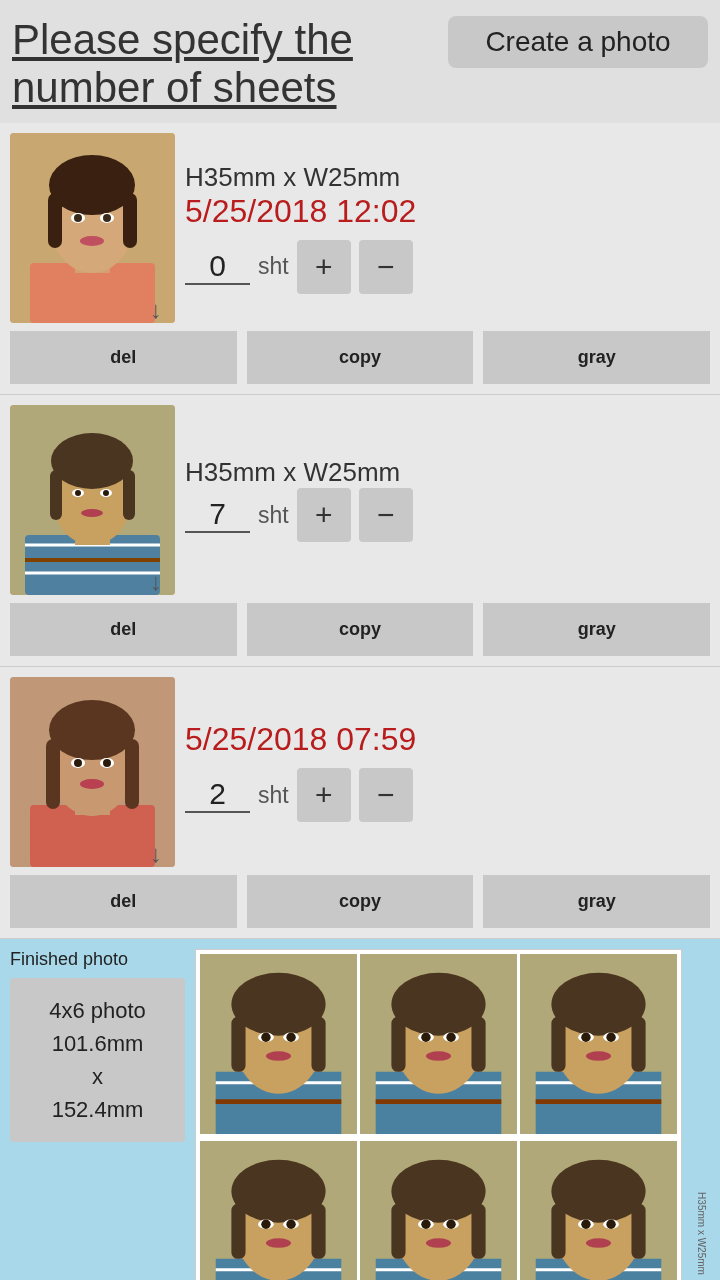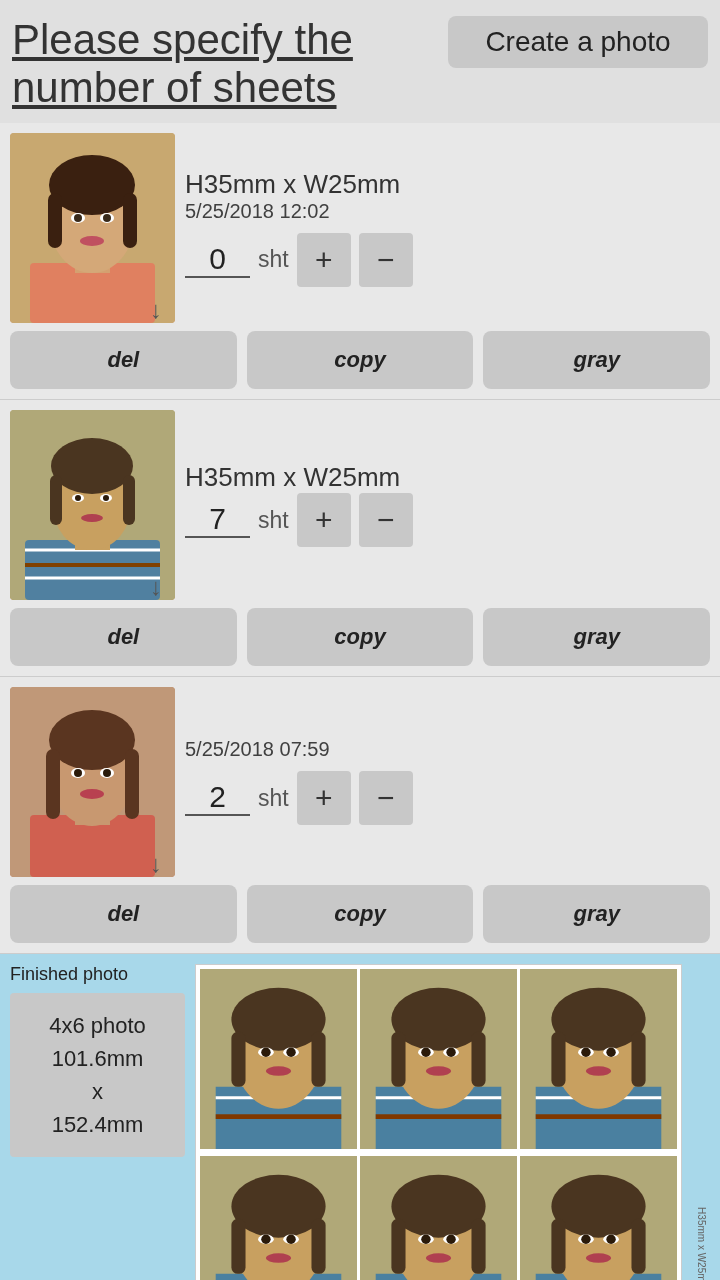--- a/index.html
+++ b/index.html
@@ -84,22 +84,22 @@
       display: flex;
       flex-direction: column;
       justify-content: center;
     }
     .photo-dimensions {
       font-size: 26px;
       color: #333;
       font-weight: 500;
     }
     .photo-date {
-      font-size: 20px;
-      color: #404040;
+      font-size: 32px;
+      color: #b91c1c;
       margin-bottom: 10px;
     }
     .photo-count-row {
       display: flex;
       flex-direction: row;
       align-items: center;
       gap: 8px;
     }
     .count-input {
       width: 65px;
@@ -131,28 +131,27 @@
     .photo-item-bottom {
       display: flex;
       flex-direction: row;
       gap: 10px;
       margin-top: 6px;
     }
     .btn-action {
       flex: 1;
       background: #c8c8c8;
       border: none;
-      border-radius: 8px;
+      border-radius: 0;
       padding: 16px 0;
-      font-size: 22px;
+      font-size: 18px;
       font-weight: bold;
       cursor: pointer;
       color: #222;
       text-align: center;
-      font-style: italic;
     }
 
     
     .finished-section {
       background: #a8d8ea;
       display: flex;
       flex-direction: row;
       flex: 1;
       min-height: 320px;
       padding: 10px;

